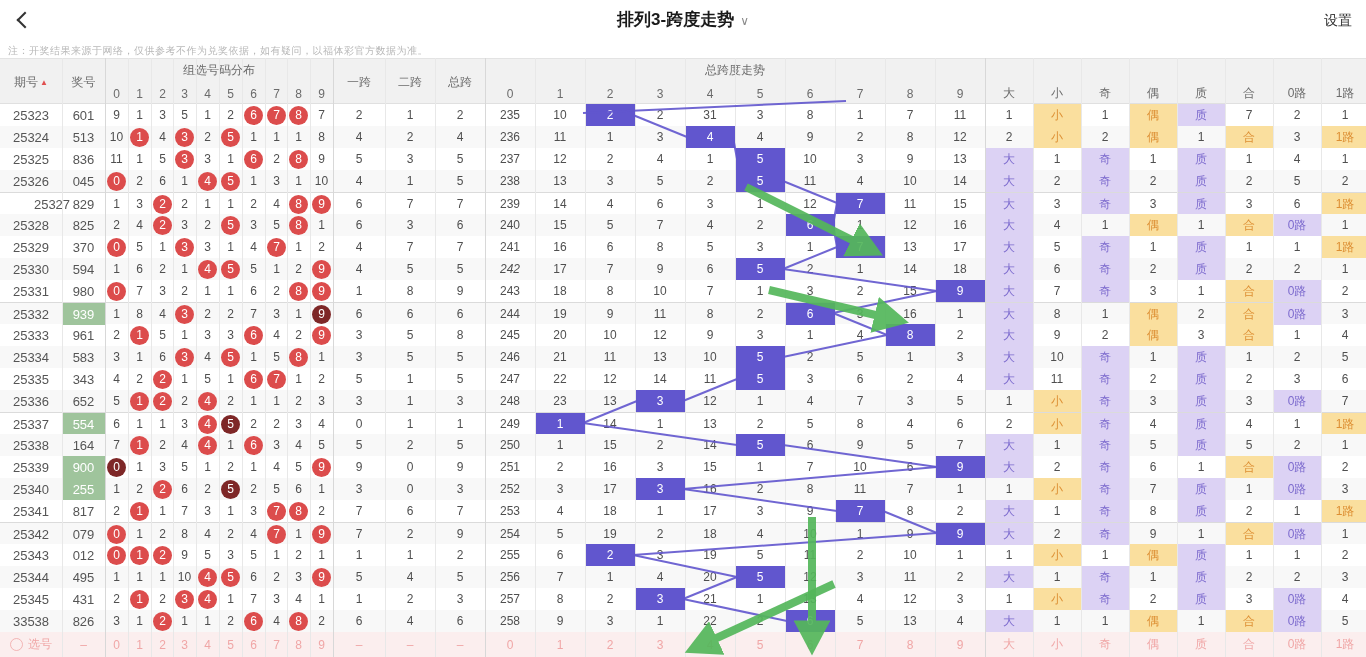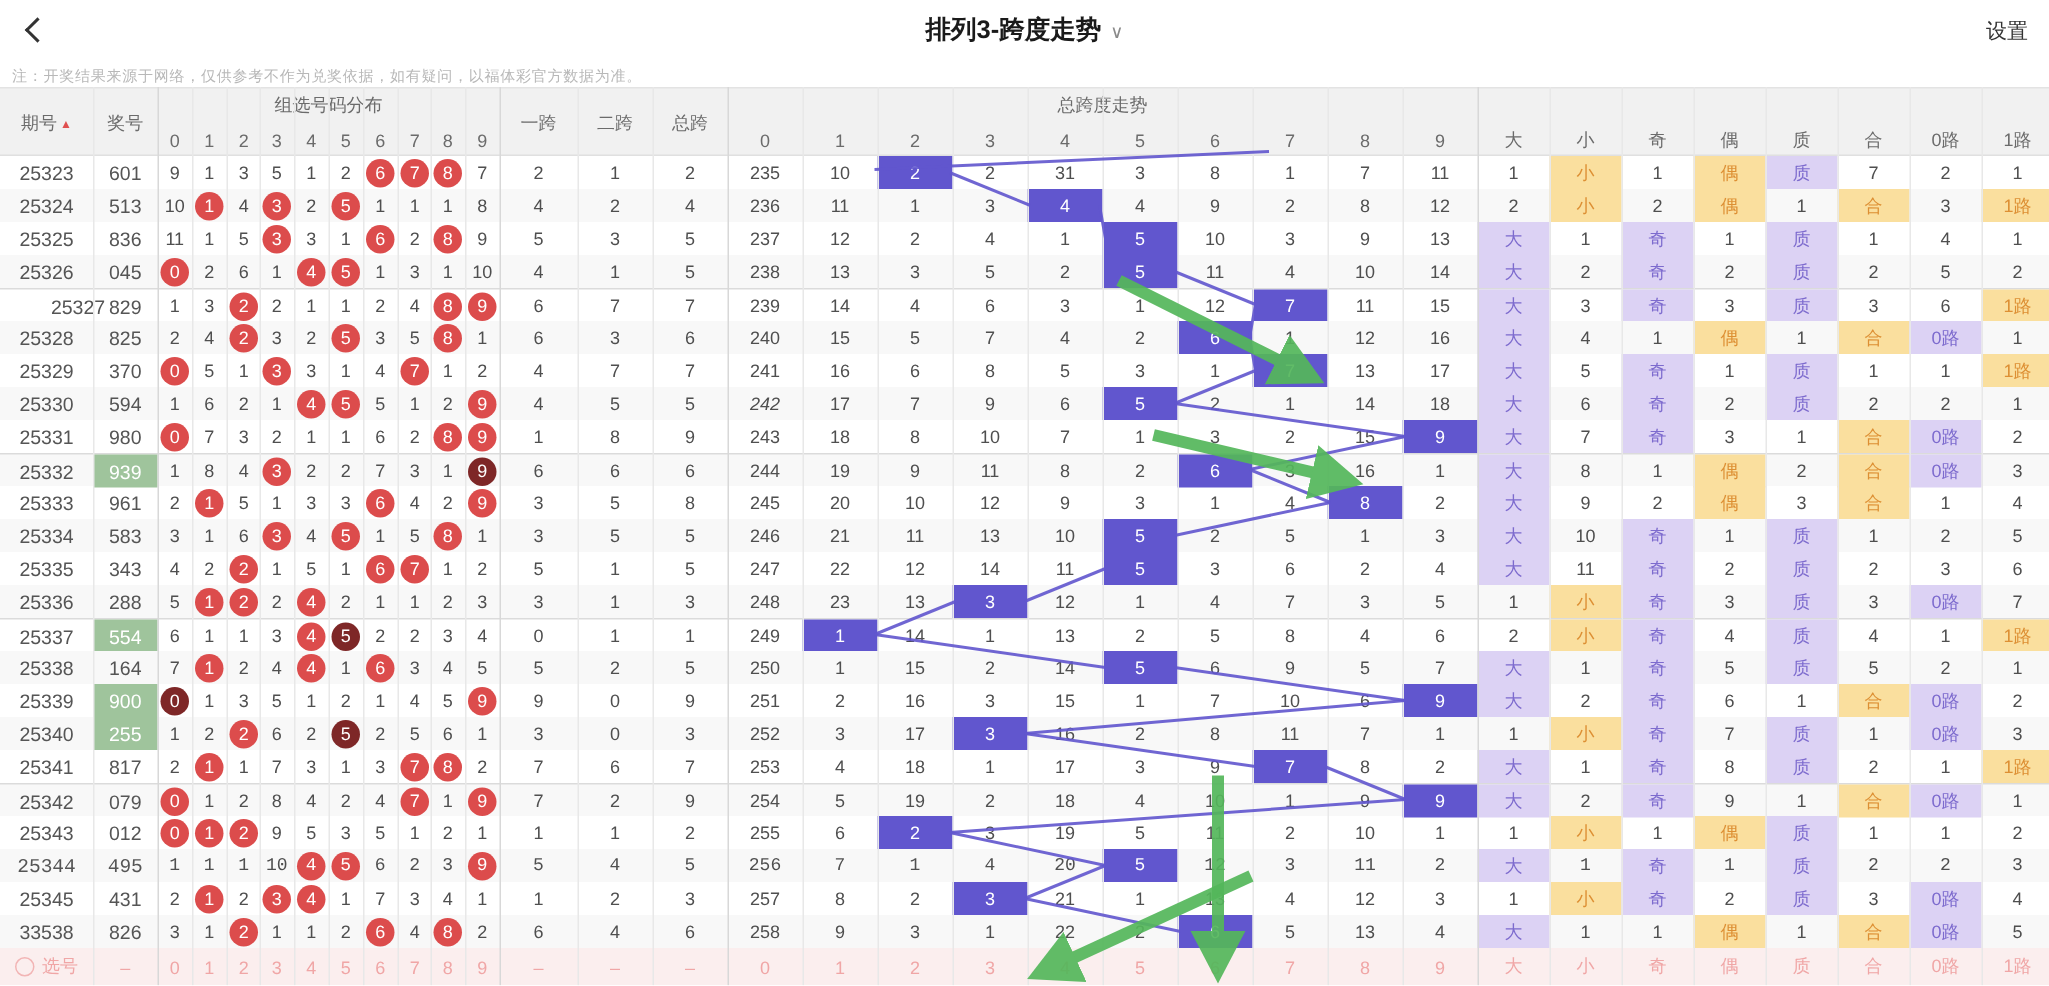--- a/index.html
+++ b/index.html
@@ -618,21 +618,21 @@
         <div class="cell" style="left: 1033px; top: 0px; width: 48px; height: 22px;">11</div>
         <div class="cell" style="left: 1081px; top: 0px; width: 48px; height: 22px; background: rgb(220, 210, 244); color: rgb(125, 107, 206);">奇</div>
         <div class="cell" style="left: 1129px; top: 0px; width: 48px; height: 22px;">2</div>
         <div class="cell" style="left: 1177px; top: 0px; width: 48px; height: 22px; background: rgb(220, 210, 244); color: rgb(125, 107, 206);">质</div>
         <div class="cell" style="left: 1225px; top: 0px; width: 48px; height: 22px;">2</div>
         <div class="cell" style="left: 1273px; top: 0px; width: 48px; height: 22px;">3</div>
         <div class="cell" style="left: 1321px; top: 0px; width: 48px; height: 22px;">6</div>
       </div>
       <div class="row stripe" style="left: 0px; top: 390px; width: 1366px; height: 22px;">
         <div class="cell period" style="left: 0px; top: 0px; width: 62px; height: 22px;">25336</div>
-        <div class="cell numcell" style="left: 62px; top: 0px; width: 43px; height: 22px;">288</div>
+        <div class="cell numcell" style="left: 62px; top: 0px; width: 43px; height: 22px;">652</div>
         <div class="cell" style="left: 105px; top: 0px; width: 23px; height: 22px;">5</div>
         <div class="cell" style="left: 128px; top: 0px; width: 23px; height: 22px;">
           <div class="circ" style="background: rgb(220, 76, 76);">1</div>
         </div>
         <div class="cell" style="left: 151px; top: 0px; width: 23px; height: 22px;">
           <div class="circ" style="background: rgb(220, 76, 76);">2</div>
         </div>
         <div class="cell" style="left: 173px; top: 0px; width: 23px; height: 22px;">2</div>
         <div class="cell" style="left: 196px; top: 0px; width: 23px; height: 22px;">
           <div class="circ" style="background: rgb(220, 76, 76);">4</div>
@@ -938,21 +938,21 @@
         <div class="cell" style="left: 935px; top: 0px; width: 50px; height: 22px;">1</div>
         <div class="cell" style="left: 985px; top: 0px; width: 48px; height: 22px;">1</div>
         <div class="cell" style="left: 1033px; top: 0px; width: 48px; height: 22px; background: rgb(250, 223, 158); color: rgb(221, 143, 51);">小</div>
         <div class="cell" style="left: 1081px; top: 0px; width: 48px; height: 22px;">1</div>
         <div class="cell" style="left: 1129px; top: 0px; width: 48px; height: 22px; background: rgb(250, 223, 158); color: rgb(221, 143, 51);">偶</div>
         <div class="cell" style="left: 1177px; top: 0px; width: 48px; height: 22px; background: rgb(220, 210, 244); color: rgb(125, 107, 206);">质</div>
         <div class="cell" style="left: 1225px; top: 0px; width: 48px; height: 22px;">1</div>
         <div class="cell" style="left: 1273px; top: 0px; width: 48px; height: 22px;">1</div>
         <div class="cell" style="left: 1321px; top: 0px; width: 48px; height: 22px;">2</div>
       </div>
-      <div class="row stripe" style="left: 0px; top: 566px; width: 1366px; height: 22px; font-family: Liberation Mono, monospace;">
+      <div class="row stripe" style="left: 0px; top: 566px; width: 1366px; height: 22px;">
         <div class="cell period" style="left: 0px; top: 0px; width: 62px; height: 22px;">25344</div>
         <div class="cell numcell" style="left: 62px; top: 0px; width: 43px; height: 22px;">495</div>
         <div class="cell" style="left: 105px; top: 0px; width: 23px; height: 22px;">1</div>
         <div class="cell" style="left: 128px; top: 0px; width: 23px; height: 22px;">1</div>
         <div class="cell" style="left: 151px; top: 0px; width: 23px; height: 22px;">1</div>
         <div class="cell" style="left: 173px; top: 0px; width: 23px; height: 22px;">10</div>
         <div class="cell" style="left: 196px; top: 0px; width: 23px; height: 22px;">
           <div class="circ" style="background: rgb(220, 76, 76);">4</div>
         </div>
         <div class="cell" style="left: 219px; top: 0px; width: 23px; height: 22px;">

